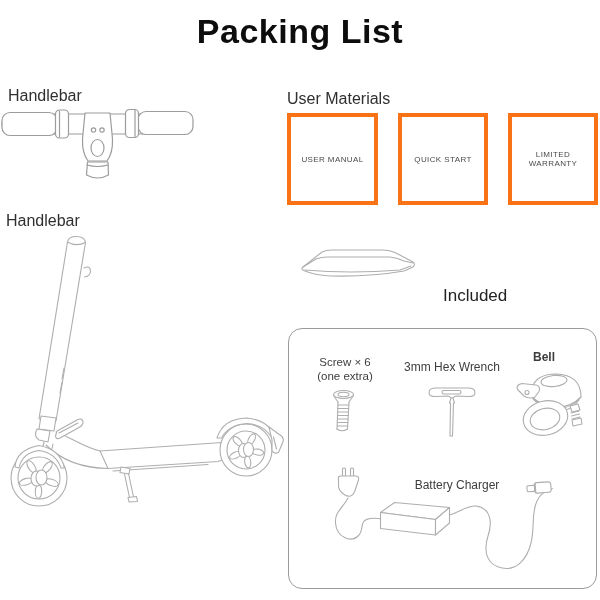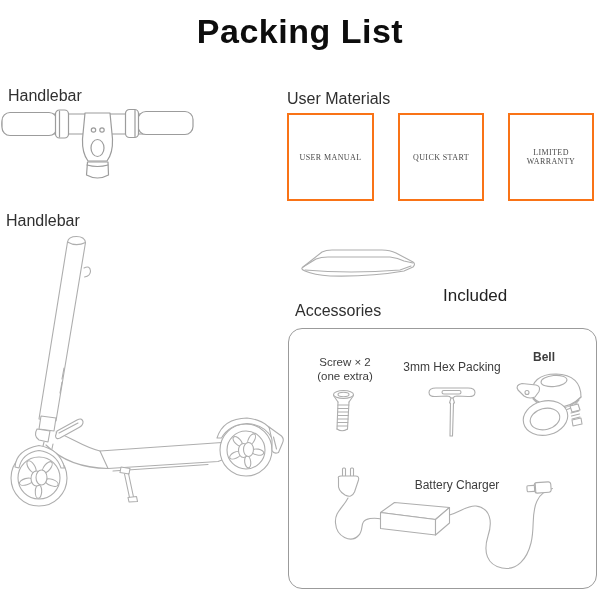--- a/index.html
+++ b/index.html
@@ -2,22 +2,22 @@
 <html><head>
 <meta charset="utf-8">
 <style>
   html,body{margin:0;padding:0;background:#fff;}
   #canvas{position:relative;width:600px;height:600px;background:#fff;overflow:hidden;
           font-family:"Liberation Sans",sans-serif;}
   .abs{position:absolute;}
   .title{left:0;top:12px;width:600px;text-align:center;font-size:34px;font-weight:700;
          color:#0d0d0d;letter-spacing:.5px;}
   .section-label{font-size:16px;font-weight:500;color:#2f2f2f;}
-  .material-box{border:2px solid #f97316;background:#fff;display:flex;align-items:center;
-                justify-content:center;text-align:center;font-family:Liberation Serif, serif;}
+  .material-box{border:4px solid #f97316;background:#fff;display:flex;align-items:center;
+                justify-content:center;text-align:center;}
   .material-box span{font-size:8px;letter-spacing:.4px;color:#4a4a4a;}
   .acc-box{border:1px solid #9b9b9b;border-radius:14px;background:#fff;}
   .item-label{font-size:12px;color:#3d3d3d;text-align:center;line-height:1.2;}
   .included{font-size:17px;font-weight:500;color:#222;}
   svg{display:block;}
   svg *{vector-effect:non-scaling-stroke;}
   .ln{fill:none;stroke:#aeaeae;stroke-width:1.1;stroke-linecap:round;stroke-linejoin:round;}
   .wh{fill:#fff;stroke:#aeaeae;stroke-width:1.1;stroke-linecap:round;stroke-linejoin:round;}
   .hb .ln,.hb .wh{stroke:#9c9c9c;stroke-width:1.2;}
 </style>
@@ -112,38 +112,37 @@
 
 
   <svg class="abs" style="left:295px;top:243px;" width="130" height="40" viewBox="0 0 130 40">
     <path class="wh" d="M8,24 L27,9 Q31,7 37,7 L87,7 Q95,7 101,10 L118,19 Q121,21 118,24 L109,28 Q75,34 35,33 Q19,32 10,28 Q5,26 8,24 Z"></path>
     <path class="ln" d="M8,24 L21,16 Q26,14 33,14 L95,14 Q103,15 109,18 L118,20"></path>
     <path class="ln" d="M10,27 Q55,31 105,27 L116,23"></path>
   </svg>
 
   <div class="abs included" style="left:443px;top:254px;margin-top:32px;">Included</div>
 
-  <div class="abs section-label" style="left:295px;top:302px;">Accessories</div>
 
   <div class="abs acc-box" style="left:288px;top:328px;width:307px;height:259px;"></div>
 
   <div class="abs item-label" style="left:303px;top:356px;width:84px;font-size:11.5px;">
-    <div>Screw × 2</div>
+    <div>Screw × 6</div>
     <div>(one extra)</div>
   </div>
   <svg class="abs" style="left:330px;top:389px;" width="28" height="46" viewBox="0 0 28 46">
     <path class="ln" d="M3.5,6.5 L8,13 M23.5,6.5 L19,13"></path>
     <path class="ln" d="M8,13 L7,40 M19,13 L17.5,40"></path>
     <path class="ln" d="M7.9,16 L18.8,16 M7.8,19.5 L18.6,19.5 M7.7,23 L18.4,23 M7.6,26.5 L18.2,26.5 M7.5,30 L18,30 M7.4,33.5 L17.8,33.5 M7.3,37 L17.6,37"></path>
     <path class="ln" d="M7,40 Q12,43.5 17.5,40"></path>
     <ellipse class="wh" cx="13.5" cy="5.5" rx="10" ry="4"></ellipse>
     <ellipse class="ln" cx="13.5" cy="5.5" rx="5.5" ry="2.2"></ellipse>
   </svg>
 
-  <div class="abs item-label" style="left:396px;top:360px;width:112px;">3mm Hex Packing</div>
+  <div class="abs item-label" style="left:396px;top:360px;width:112px;">3mm Hex Wrench</div>
   <svg class="abs" style="left:426px;top:384px;" width="52" height="56" viewBox="0 0 52 56">
     <path class="wh" d="M3,8.5 Q3,4 10,4 L42,4 Q49,4 49,8.5 Q49,13 42,12.5 L31,12 Q28,12 27,14 L25,14 Q24,12 21,12 L10,12.5 Q3,13 3,8.5 Z"></path>
     <rect class="ln" x="16" y="6.5" width="19" height="3.5" rx="1.7"></rect>
     <path class="ln" d="M25,14 L23.5,19 M27,14 L28.5,19"></path>
     <path class="ln" d="M24.5,19 L24,52 M27.5,19 L26.5,52 M24,52 L26.5,52"></path>
   </svg>
 
   <div class="abs item-label" style="left:516px;top:350px;width:56px;font-weight:bold;">Bell</div>
   <svg class="abs" style="left:508px;top:366px;" width="80" height="76" viewBox="0 0 80 76">
     <path class="wh" d="M23,30 Q23,8 48,8 Q73,9 73,31 Q62,42 48,41 Q33,40 23,30 Z"></path>

